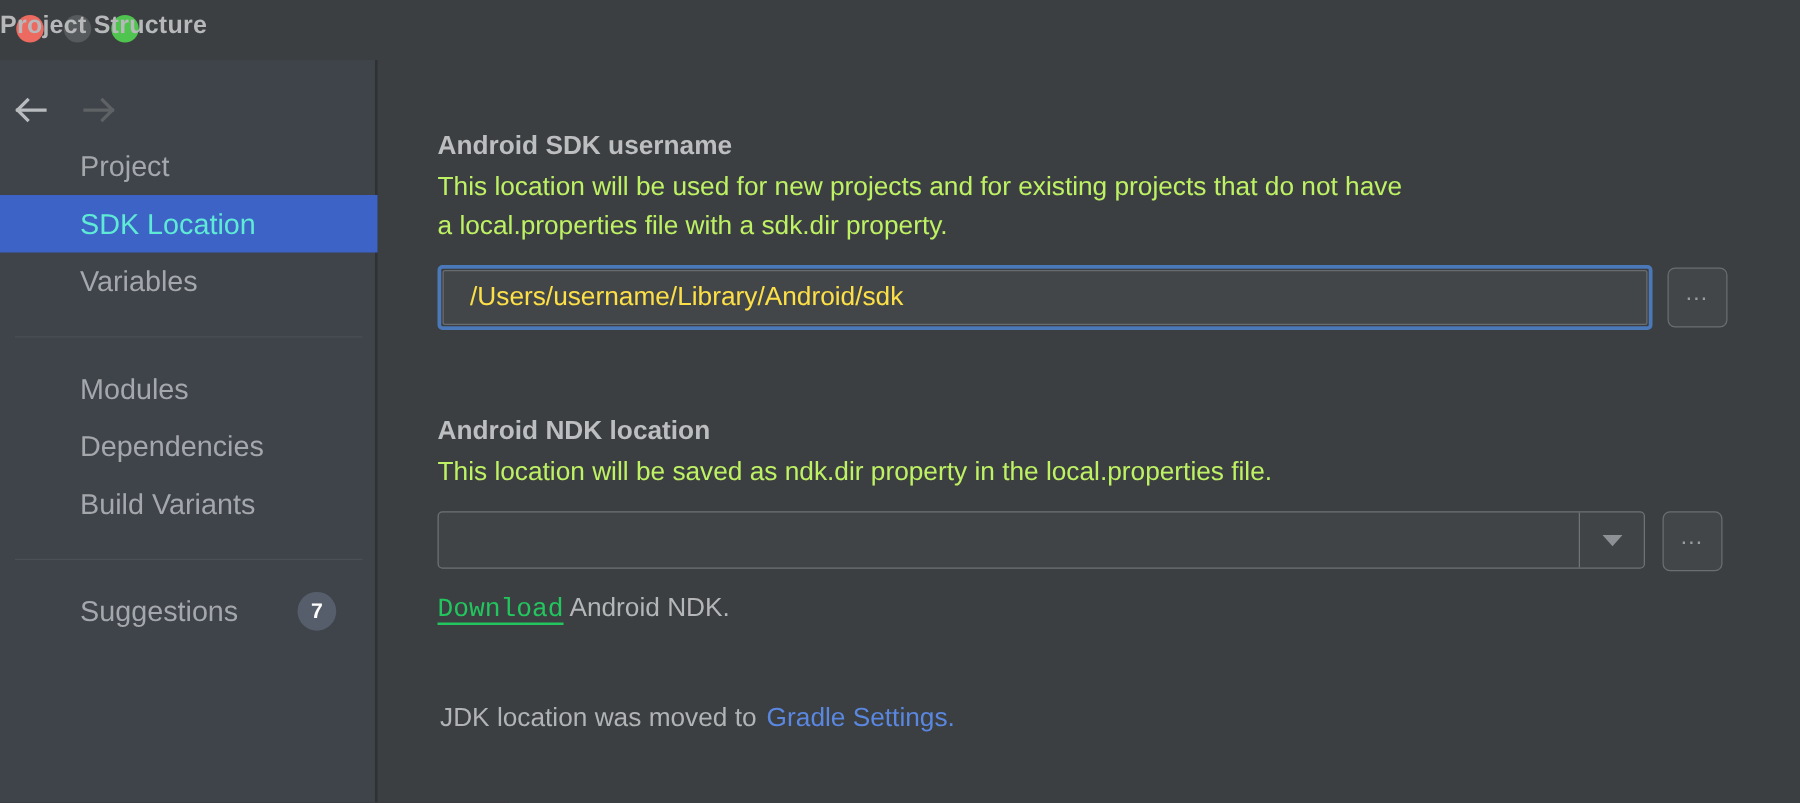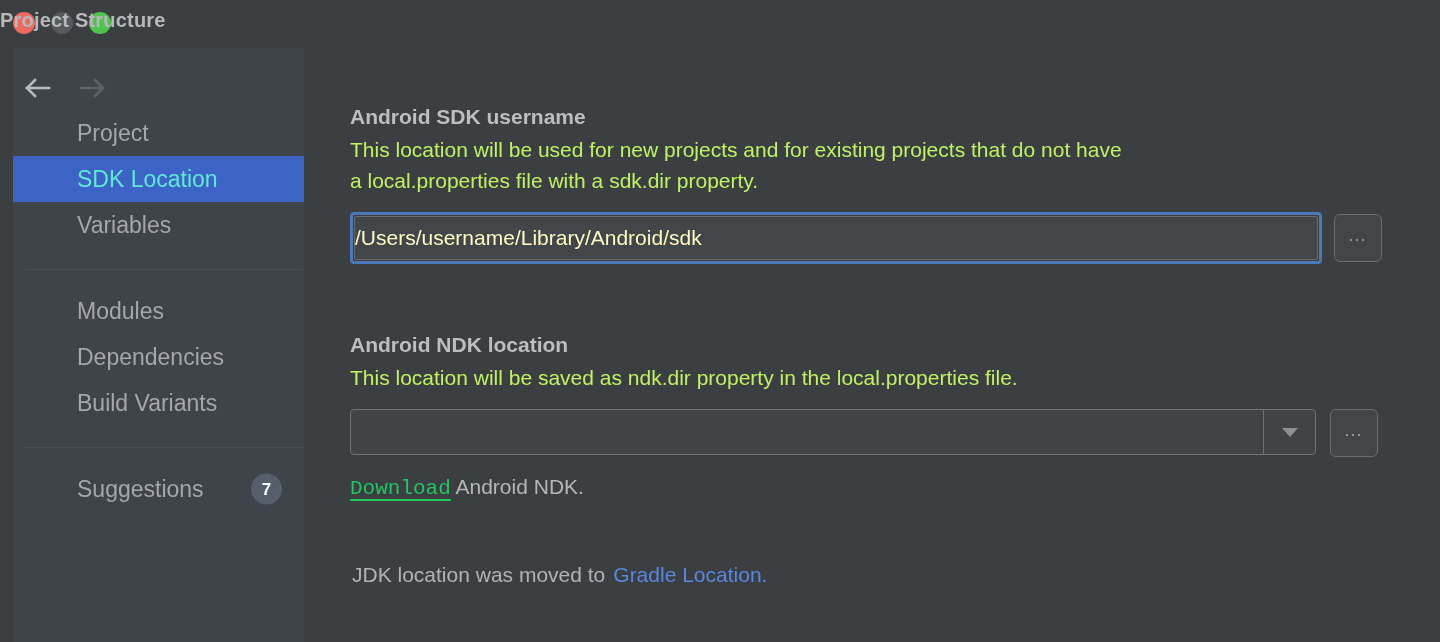--- a/index.html
+++ b/index.html
@@ -31,21 +31,21 @@
   .light.zoom     { background: #4fc44f; }
   #window-title {
     position: absolute; left: 0; top: 9px; width: 1440px;
     text-align: left;
     font-size: 20px; font-weight: bold;
     color: #b6b8ba; letter-spacing: .2px;
   }
 
   
   #sidebar {
-    position: absolute; left: 13px; top: 48px;
+    position: absolute; left: 0; top: 48px;
     width: 302px; height: 594px;
     background: #3f434a;
     border-right: 2px solid #2f3133;
   }
   #nav-arrows {
     position: absolute; left: 0; top: 18px;
     width: 302px; height: 44px;
   }
   .arrow-btn {
     position: absolute; top: 6px;
@@ -119,24 +119,24 @@
     border: 3px solid #4a78b8;
     border-radius: 4px;
     background: #3c3f41;
     padding: 1px;
   }
   #sdk-input {
     width: 100%; height: 100%;
     background: #434648;
     border: 1px solid #6a6d70;
     border-radius: 2px;
-    color: #fef9c3;
+    color: #fde047;
     font-family: "Liberation Sans", sans-serif;
     font-size: 21px;
-    padding: 0 0;
+    padding: 0 21px;
     outline: none;
   }
   .browse-btn {
     position: absolute; top: 2px;
     width: 48px; height: 48px;
     background: #434648;
     border: 1px solid #6b6e71;
     border-radius: 6px;
     color: #9a9da0;
     font-size: 19px;
@@ -299,17 +299,17 @@
           <span>…</span>
         </div>
       </div>
 
       <div id="ndk-download-line">
         <span class="link-underline">Download</span><span> Android NDK.</span>
       </div>
     </div>
 
     <div id="jdk-note" class="section">
-      <span>JDK location was moved to</span><span class="link-blue">Gradle Location.</span>
+      <span>JDK location was moved to</span><span class="link-blue">Gradle Settings.</span>
     </div>
 
   </div>
 </div>
 
 </body></html>

